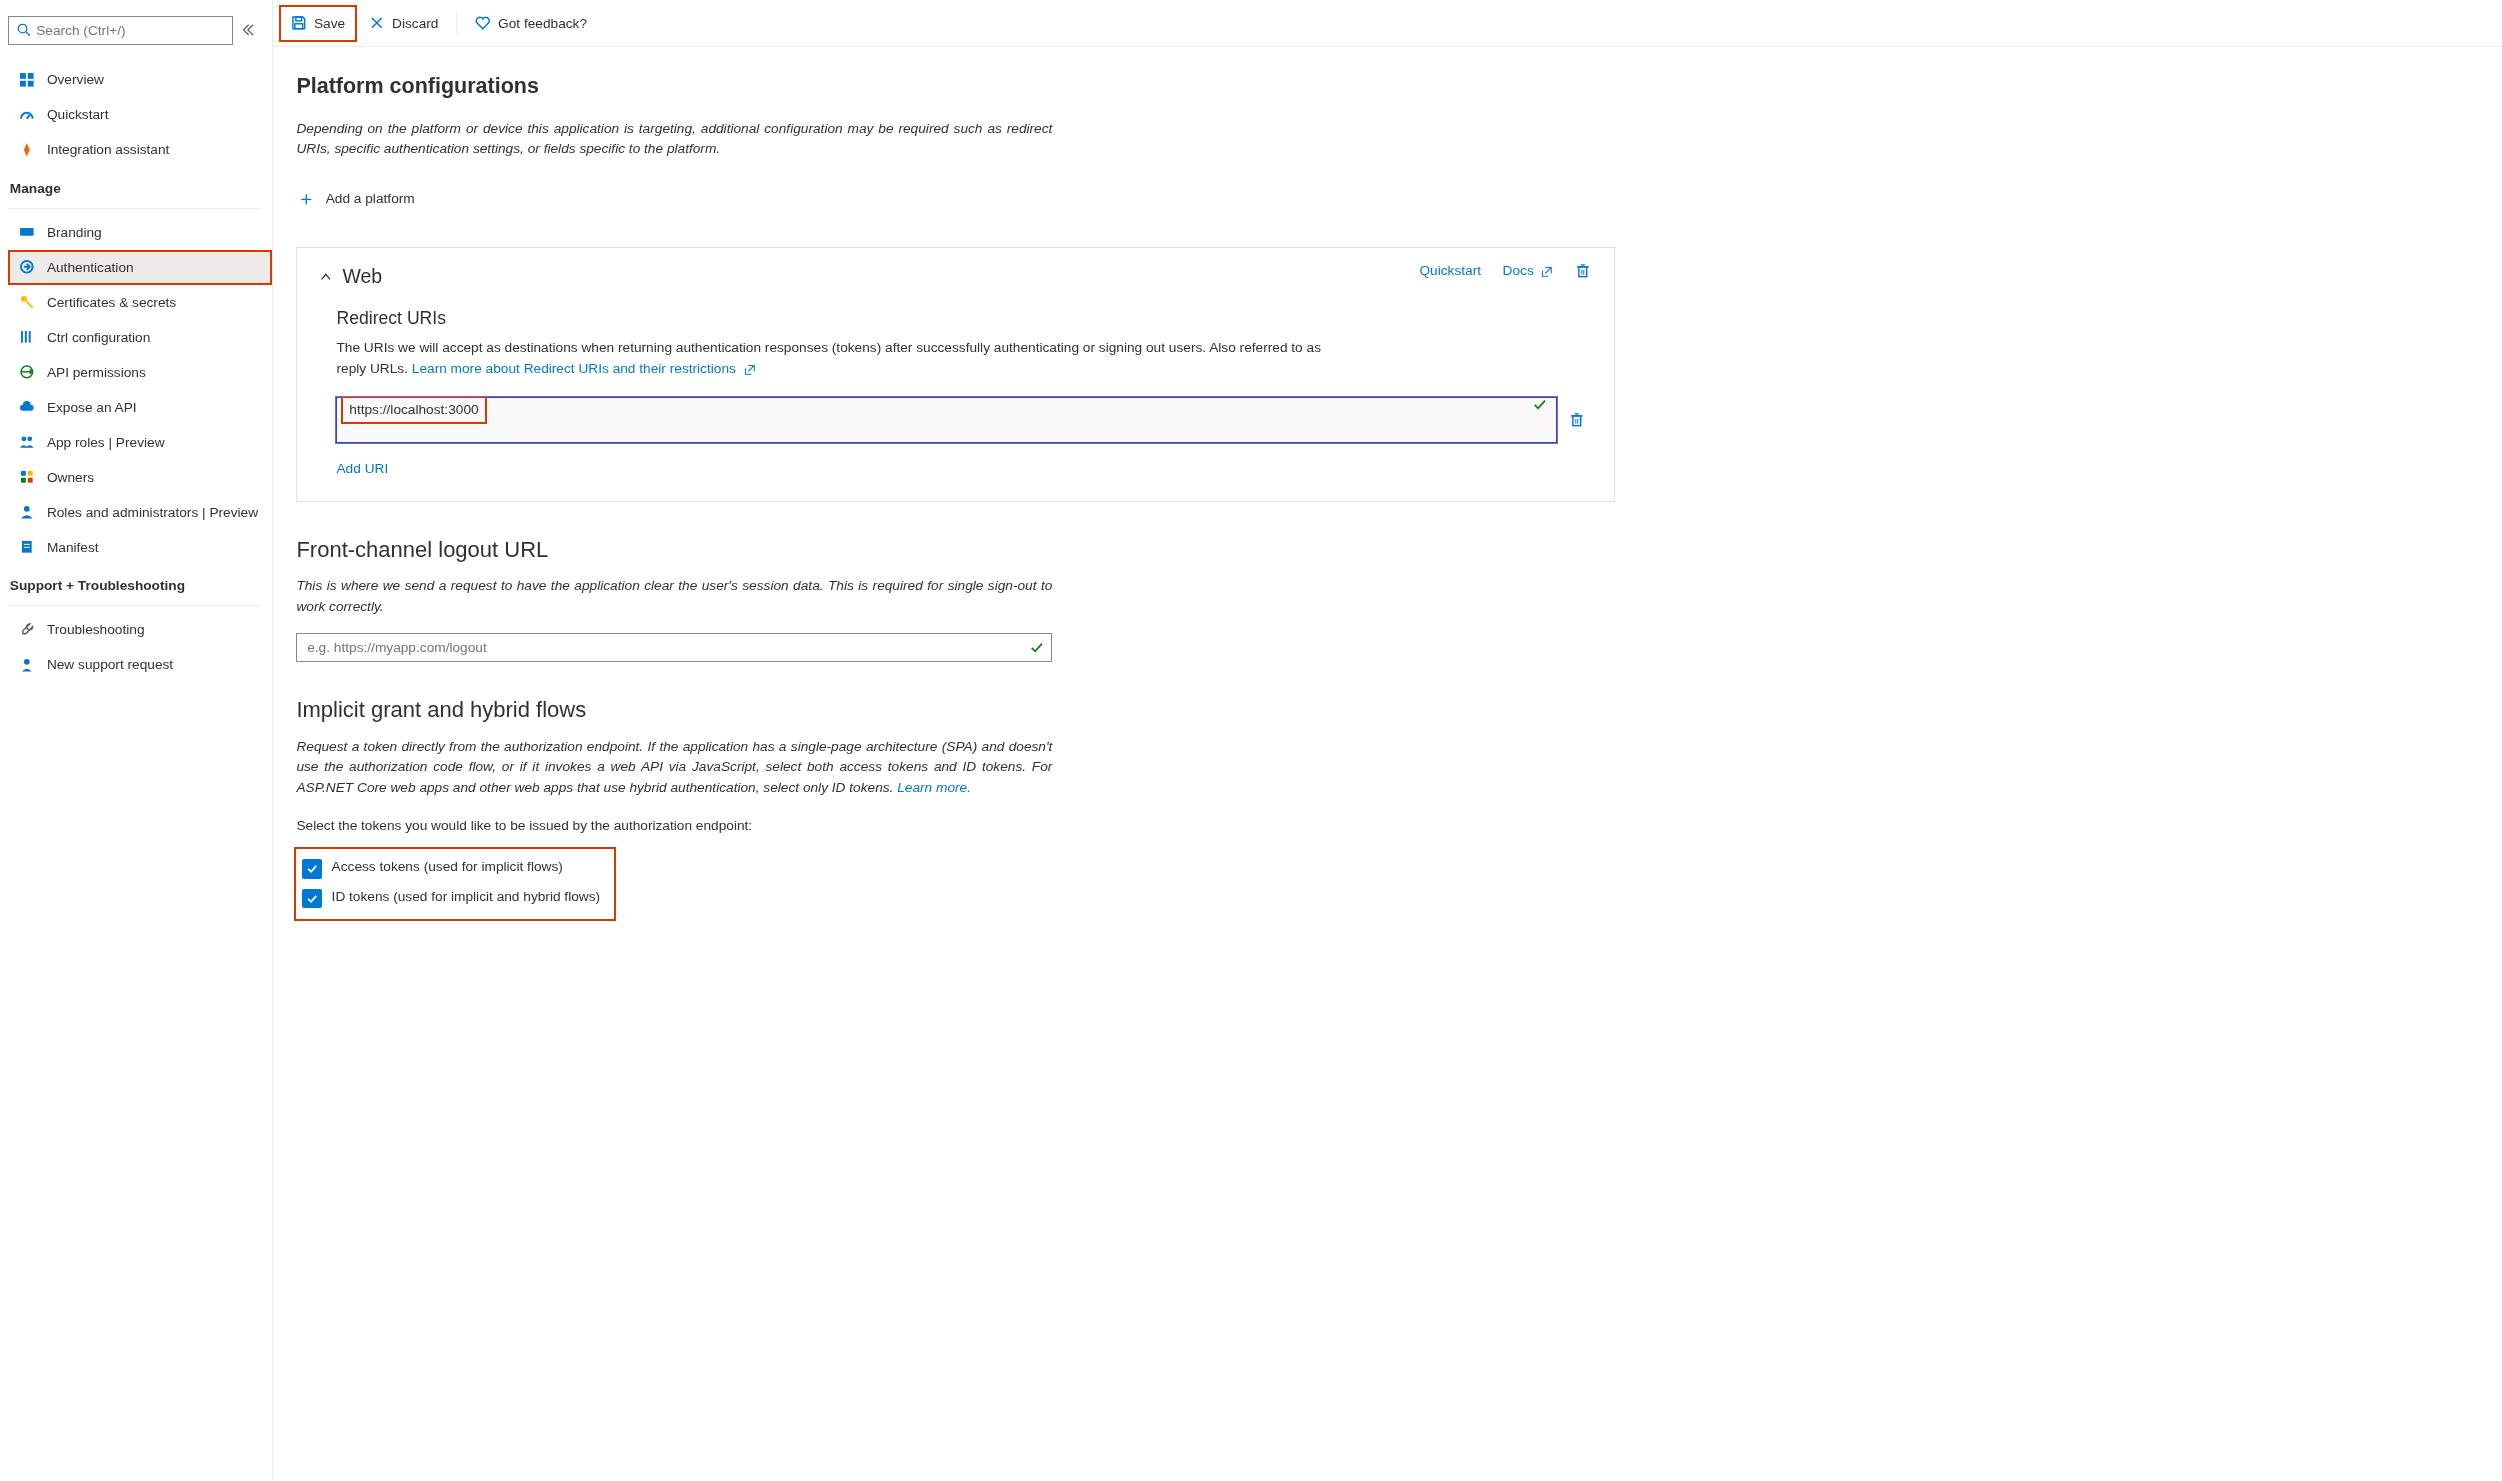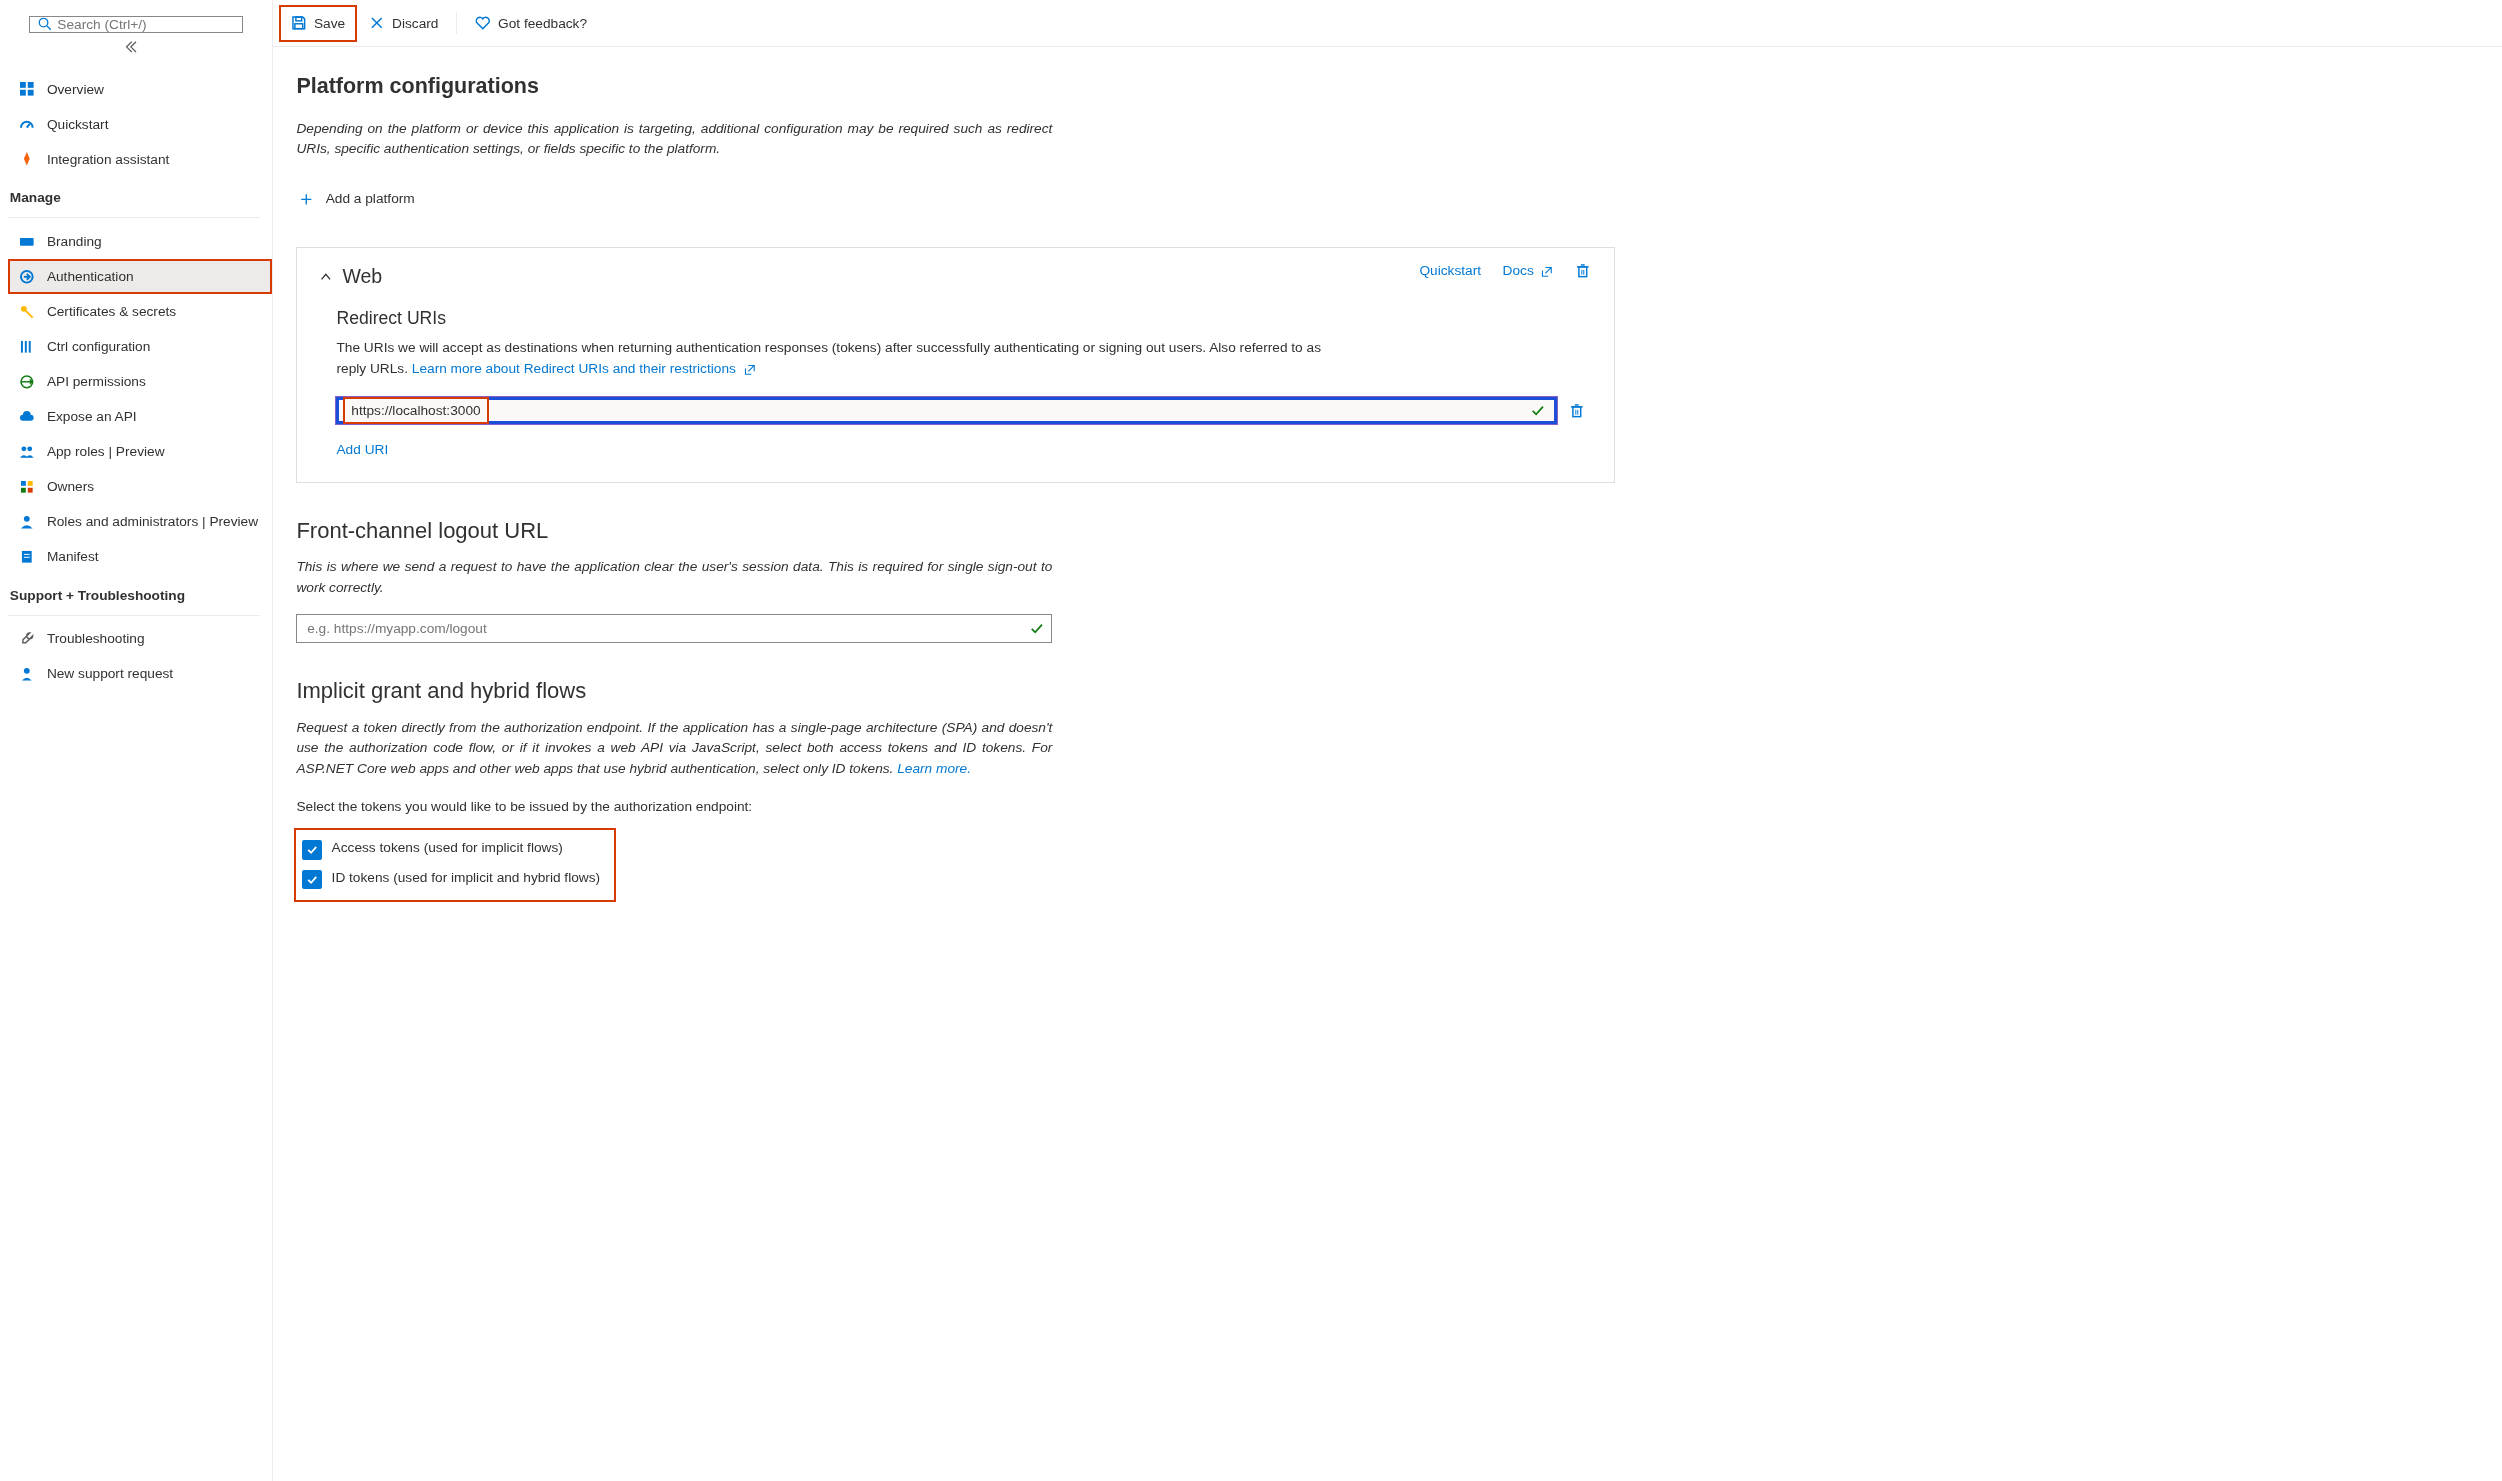--- a/index.html
+++ b/index.html
@@ -22,21 +22,20 @@
     background: #ffffff;
     position: relative;
     overflow-y: auto;
   }
   .search-row {
     display: flex;
     align-items: center;
     gap: 7.8px;
     padding-right: 7.8px;
     margin-bottom: 17.6px;
-    flex-direction: column;
   }
   .search-box {
     flex: 1;
     display: flex;
     align-items: center;
     border: 1px solid #8a8886;
     height: 29px;
     padding: 0 7.8px;
     gap: 5.9px;
   }
@@ -191,25 +190,24 @@
 
   .uri-row {
     display: flex;
     align-items: center;
     gap: 11.7px;
     margin-top: 17.6px;
     padding-left: 17.6px;
   }
   .uri-input {
     flex: 1;
-    border: 3px solid #1d4ed8;
+    border: 1px solid #1d4ed8;
     outline: 1px solid #8661c5;
-    height: 27px;
-    display: flex;
-    align-items: center;
+    height: 46px;
+    display: flex;
     background: #faf9f8;
     position: relative;
   }
   .uri-input input {
     flex: 1;
     border: none;
     background: transparent;
     outline: none;
     padding: 0 9.8px;
     height: 100%;

